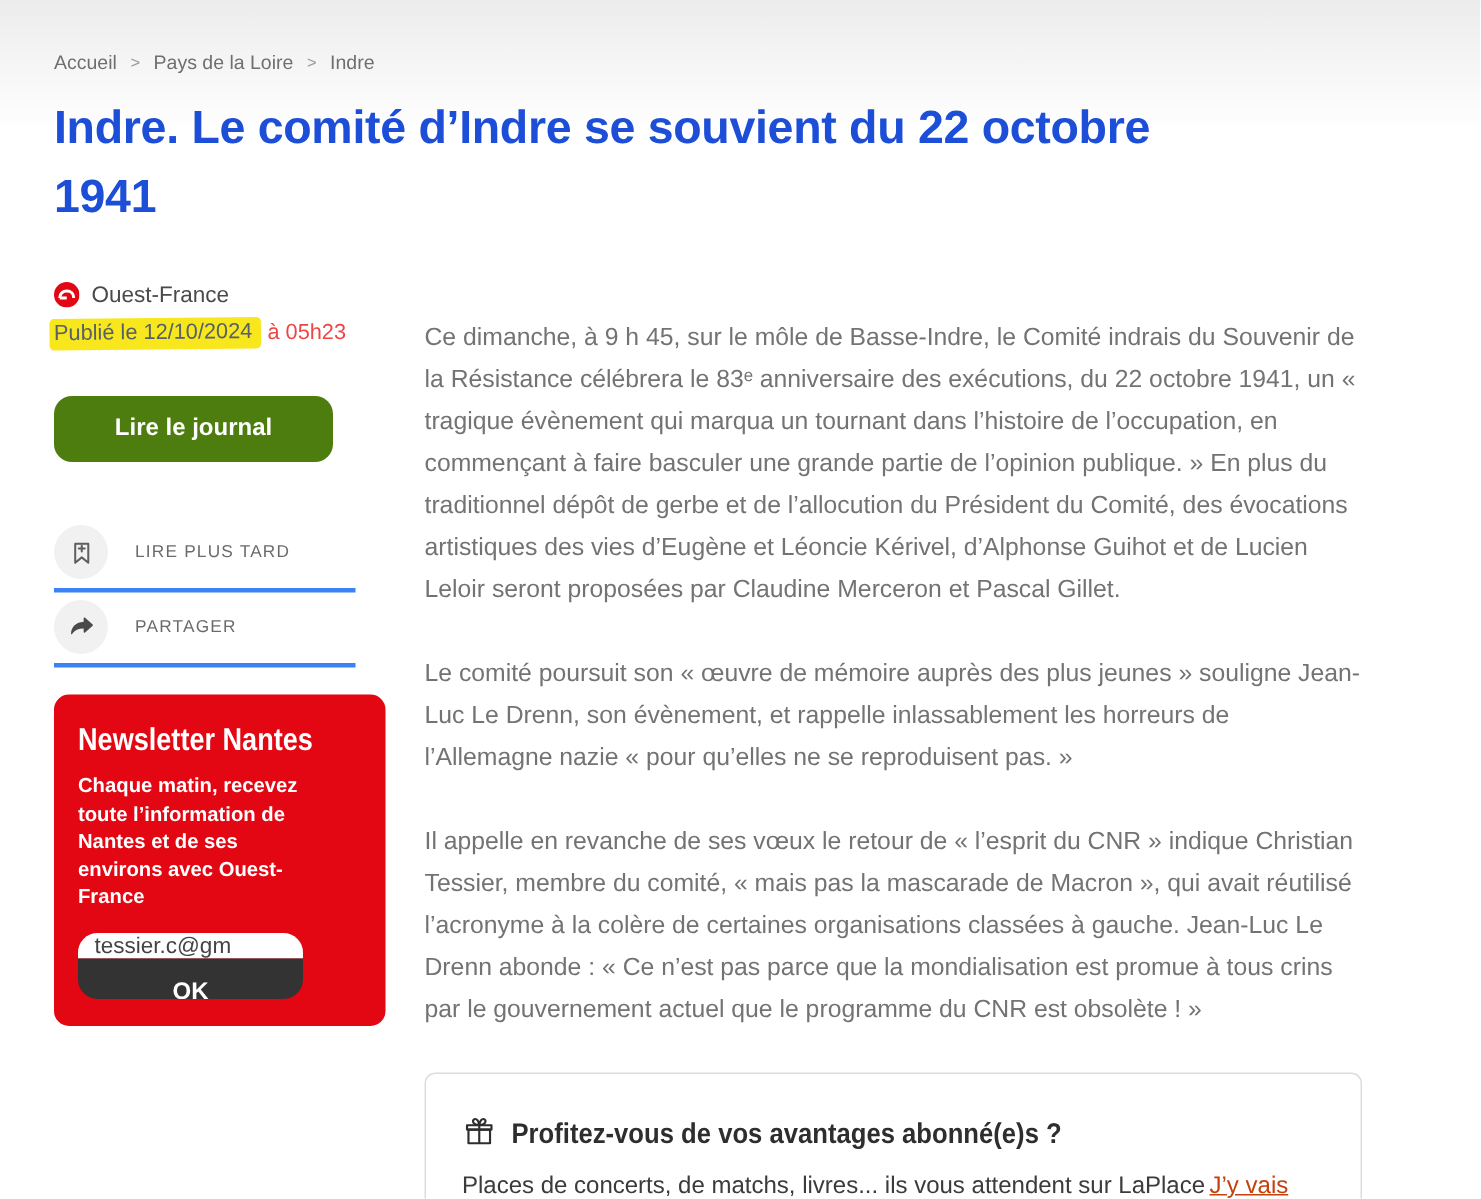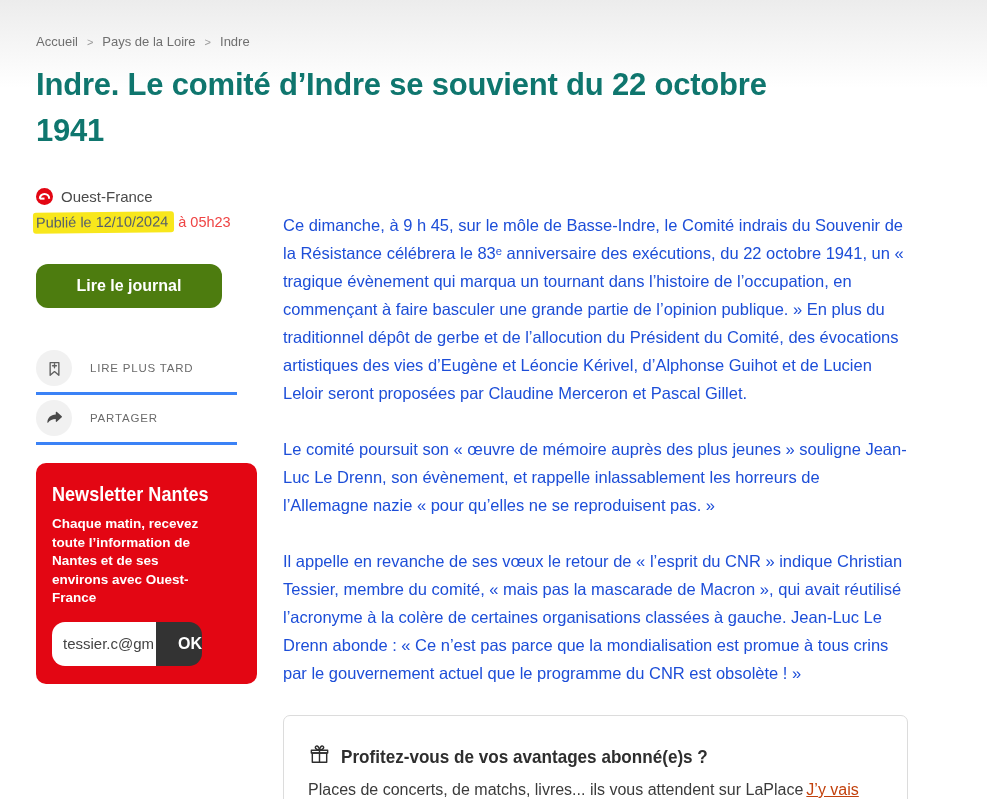--- a/index.html
+++ b/index.html
@@ -16,21 +16,21 @@
   .page { position:relative; z-index:1; padding-left:36px; }
 
   
   .breadcrumb { padding-top:34px; font-size:13px; color:#6f6f6f; display:flex; align-items:center; gap:9px; }
   .breadcrumb a { color:#6f6f6f; text-decoration:none; cursor:pointer; }
   .crumb-sep { color:#9a9a9a; font-size:11px; }
 
   
   h1.article-title {
     margin-top:13px; width:745px;
-    font-size:31px; line-height:46px; font-weight:bold; color:#0f766e;
+    font-size:31px; line-height:46px; font-weight:bold; color:#1d4ed8;
     letter-spacing:-0.2px;
   }
 
   
   .content { display:flex; margin-top:34px; }
   .sidebar { width:201px; flex:0 0 201px; margin-right:46px; }
   .article { width:625px; flex:0 0 625px; padding-top:23px; }
 
   
   .brand-row { display:flex; align-items:center; gap:8px; cursor:pointer; }
@@ -64,32 +64,32 @@
   .action-label { font-size:11.5px; letter-spacing:0.8px; color:#6b6b6b; }
 
   
   .newsletter {
     margin-top:18px; width:221px; background:#e30613; border-radius:10px;
     padding:19px 15px 18px 16px; color:#fff;
   }
   .condensed { display:inline-block; transform:scaleX(0.86); transform-origin:0 50%; white-space:nowrap; }
   .nl-title { font-size:21px; font-weight:bold; letter-spacing:0; }
   .nl-desc { margin-top:9px; font-size:13.5px; font-weight:bold; line-height:18.5px; width:158px; }
-  .nl-form { margin-top:14px; display:flex; height:44px; width:150px; border-radius:13px; overflow:hidden; }
+  .nl-form { margin-top:14px; display:flex; height:44px; width:150px; border-radius:13px; overflow:hidden;flex-direction:column; }
   .nl-input {
     flex:1 1 auto; min-width:0; border:none; outline:none;
     font-family:inherit; font-size:15px; color:#444; padding:0 2px 0 11px; background:#fff;
   }
   .nl-ok {
     flex:0 0 46px; border:none; background:#333; color:#fff;
-    font-family:inherit; font-size:16px; font-weight:bold; cursor:pointer;text-align:right;
+    font-family:inherit; font-size:16px; font-weight:bold; cursor:pointer;
   }
 
   
-  .article p.body-p { font-size:16.5px; line-height:28px; color:#1d4ed8; margin-bottom:28px; }
+  .article p.body-p { font-size:16.5px; line-height:28px; color:#737373; margin-bottom:28px; }
 
   
   .promo {
     border:1px solid #dcdcdc; border-radius:7px;
     padding:27px 24px 25px 24px; margin-top:20px; margin-bottom:50px;
   }
   .promo-head { display:flex; align-items:center; gap:10px; }
   .promo-title { font-size:19px; font-weight:bold; color:#2e2e2e; }
   .promo-sub { margin-top:11px; font-size:16px; color:#3b3b3b; }
   .promo-link { color:#c2410c; text-decoration:underline; cursor:pointer; margin-left:3px; }

